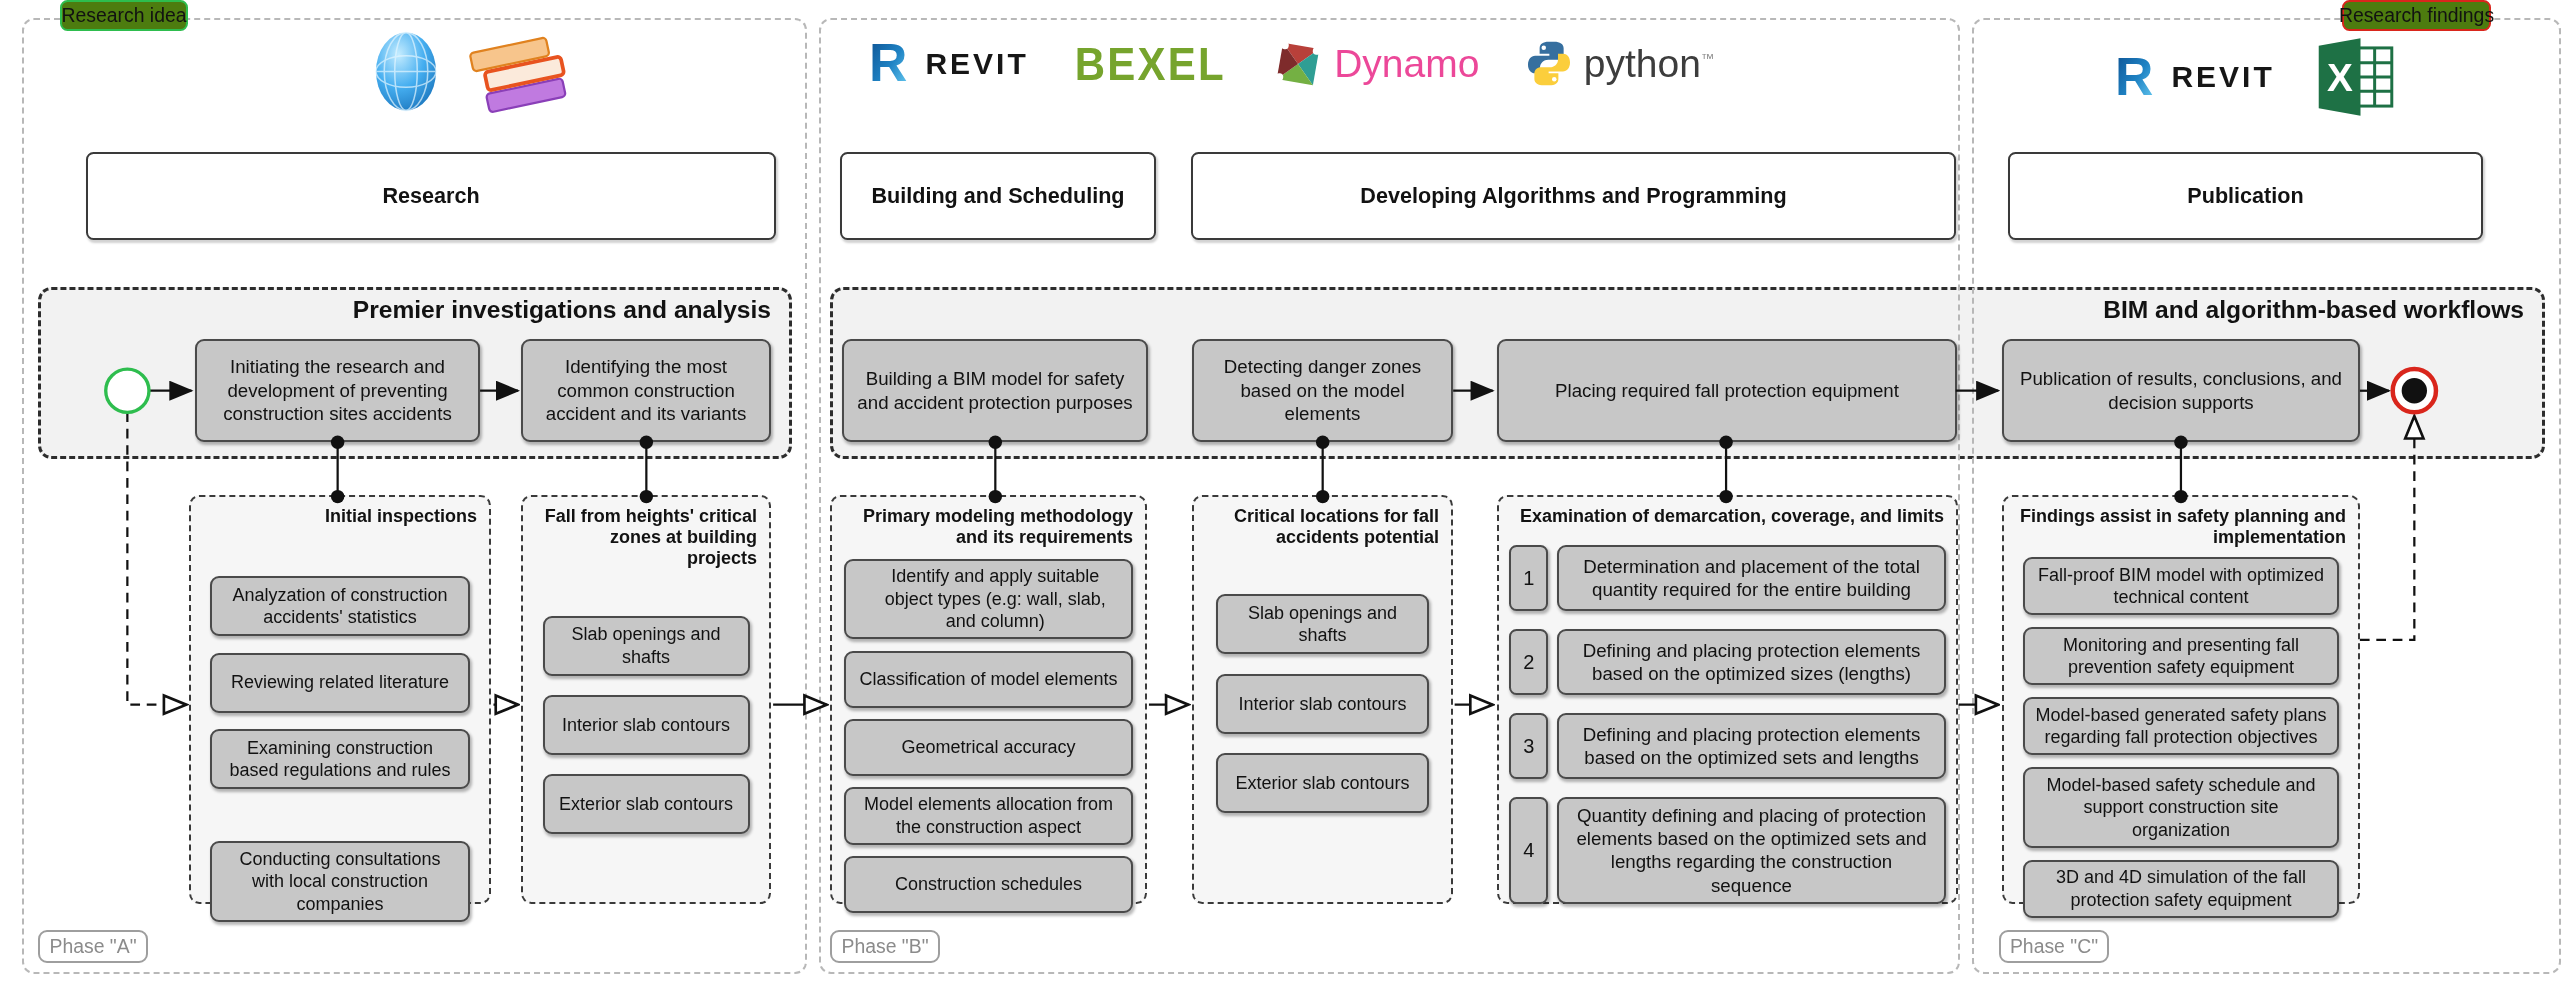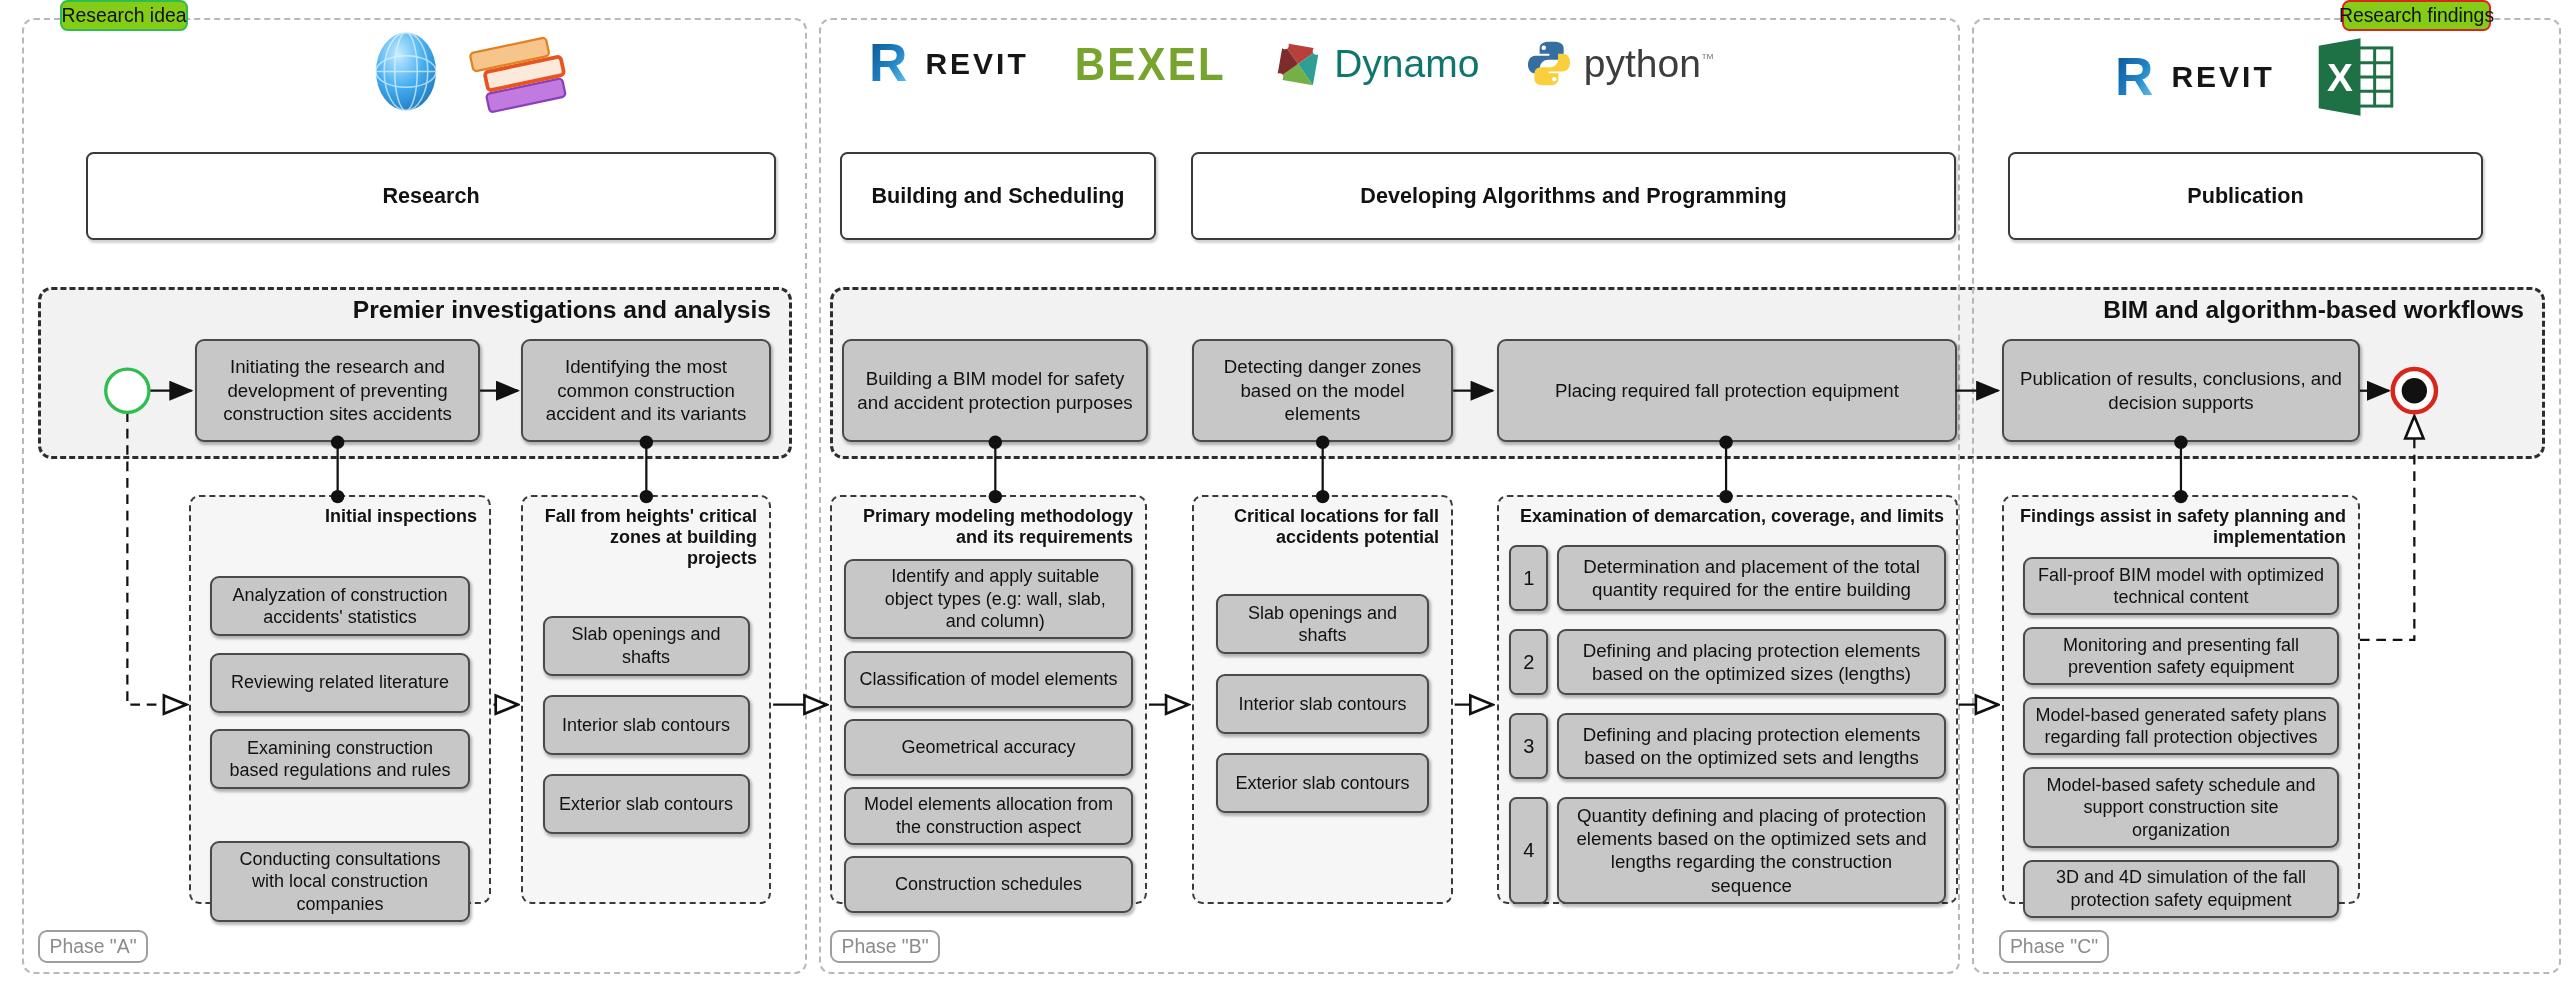--- a/index.html
+++ b/index.html
@@ -27,21 +27,21 @@
     text-align:center;
   }
   .gbox {
     background:#c7c7c7; border:2.2px solid #4a4a4a; border-radius:9px;
     display:flex; align-items:center; justify-content:center; text-align:center;
     font-size:18px; line-height:1.25; box-shadow:1.5px 2.2px 3px rgba(0,0,0,.28);
     padding:4.5px 10.4px; box-sizing:border-box;
   }
   .bandbox { position:absolute; top:339px; height:103px; font-size:18.7px; }
   .pill-label {
-    position:absolute; height:31px; background:#84cc16; border-radius:7.5px;
+    position:absolute; height:31px; background:#4d7c0f; border-radius:7.5px;
     display:flex; align-items:center; justify-content:center; font-size:19.4px;
     box-sizing:border-box; white-space:nowrap;
   }
   .column {
     position:absolute; top:495px; height:409px; border:2.2px dashed #3a3a3a;
     border-radius:10.4px; background:#f6f6f6; box-sizing:border-box;
     display:flex; flex-direction:column;
   }
   .col-title {
     font-weight:bold; font-size:18px; text-align:right;
@@ -61,21 +61,21 @@
     border-radius:9px; background:#fff; color:#8b8b8b; display:flex;
     align-items:center; justify-content:center; font-size:19.4px; box-sizing:border-box;
   }
   .logo-row { position:absolute; display:flex; align-items:center; }
   .logo-group { display:flex; align-items:center; gap:10.4px; }
   .revit-text { font-weight:bold; font-size:30px; letter-spacing:3px; color:#161616; }
   .bexel-text {
     font-weight:900; font-size:42px; letter-spacing:2.2px; color:#76a42d;
     transform:scaleY(1.12);
   }
-  .dynamo-text { font-size:39px; color:#0f766e; }
+  .dynamo-text { font-size:39px; color:#ec4899; }
   .python-text { font-size:39px; color:#3d3d3d; }
   .python-text .tm { font-size:13.4px; color:#8a8a8a; }
   svg.wires { position:absolute; left:0; top:0; pointer-events:none; }
   .w { stroke:#111; stroke-width:3; fill:none; }
   .dash { stroke-dasharray:13 9; }
 </style>
 </head>
 <body>
 
 <div class="canvas">

